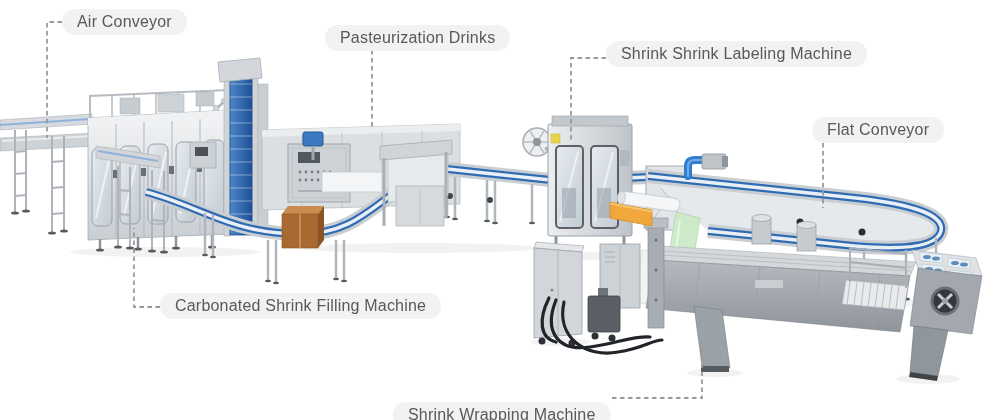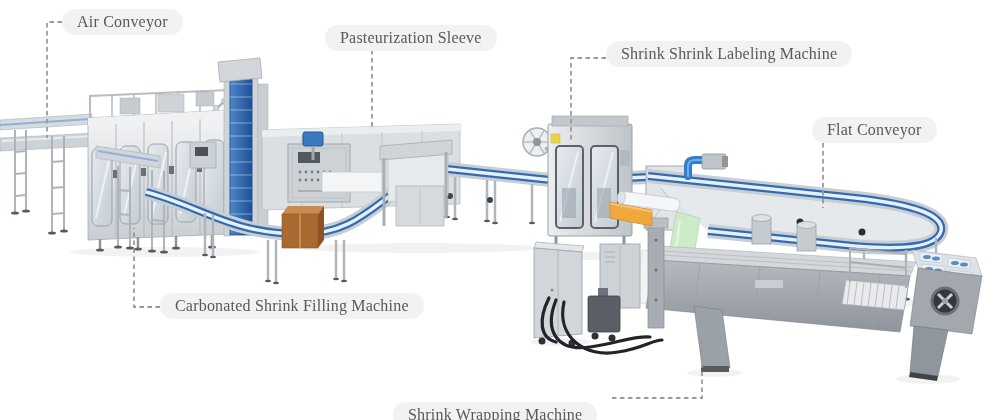--- a/index.html
+++ b/index.html
@@ -1,20 +1,20 @@
 <!DOCTYPE html>
 <html><head>
 <meta charset="utf-8">
 <style>
   html,body{margin:0;padding:0;background:#ffffff;}
   #stage{
     position:relative;
     width:994px;height:420px;
     background:#ffffff;
-    font-family:Liberation Serif, serif;
+    font-family:Liberation Sans, sans-serif;
     overflow:hidden;
     text-align:center;
   }
   #machinery{position:absolute;left:0;top:0;}
   .pill{
     position:absolute;
     background:#f2f2f3;
     color:#58595b;
     font-size:16px;
     line-height:20px;
@@ -443,19 +443,19 @@
     <polyline points="62,22 47,22 47,138"></polyline>
     <polyline points="372,50 372,130"></polyline>
     <polyline points="606,58 571,58 571,140"></polyline>
     <polyline points="823,143 823,208"></polyline>
     <polyline points="160,307 134,307 134,228"></polyline>
     <polyline points="612,398 702,398 702,341"></polyline>
   </g>
 </svg>
 
 <div class="pill air">Air Conveyor</div>
-<div class="pill past">Pasteurization Sleeve</div>
+<div class="pill past">Pasteurization Drinks</div>
 <div class="pill sleeve">Shrink Shrink Labeling Machine</div>
 <div class="pill flat">Flat Conveyor</div>
 <div class="pill fill">Carbonated Shrink Filling Machine</div>
 <div class="pill wrap">Shrink Wrapping Machine</div>
 
 </div>
 
 </body></html>

